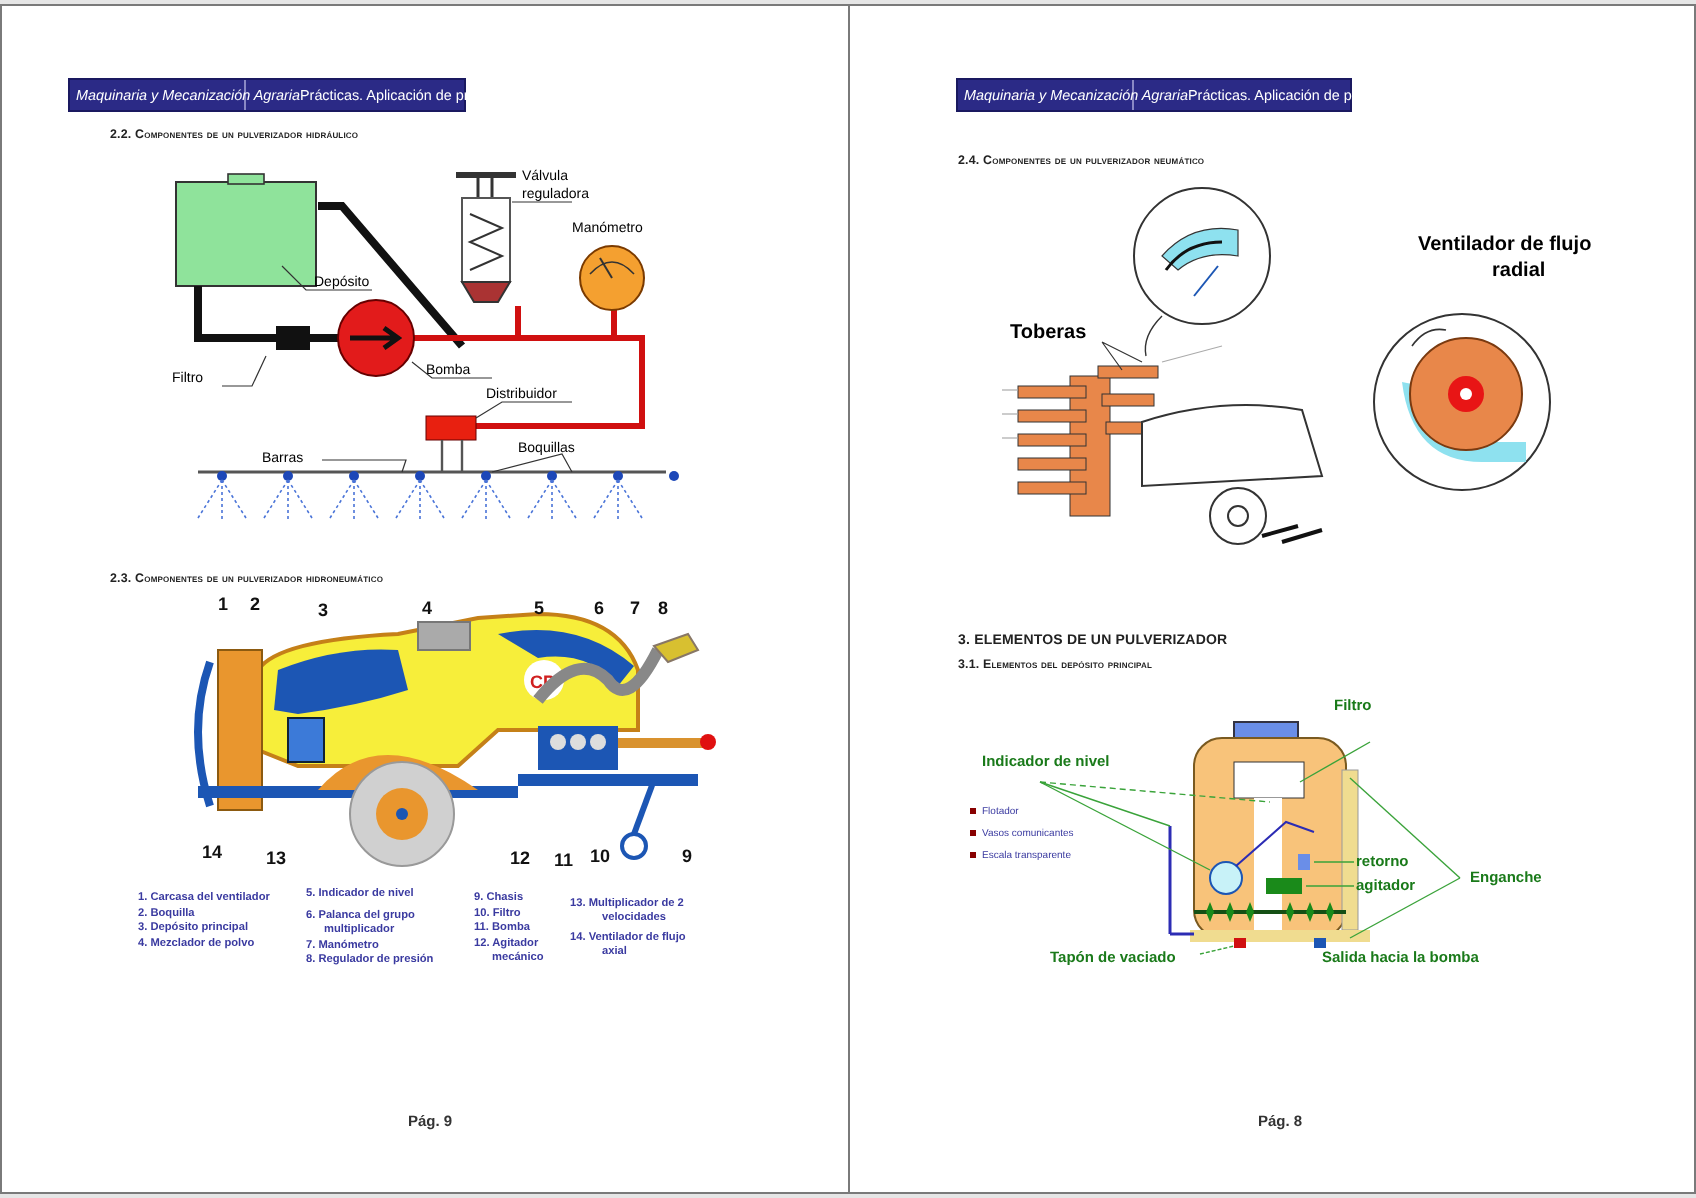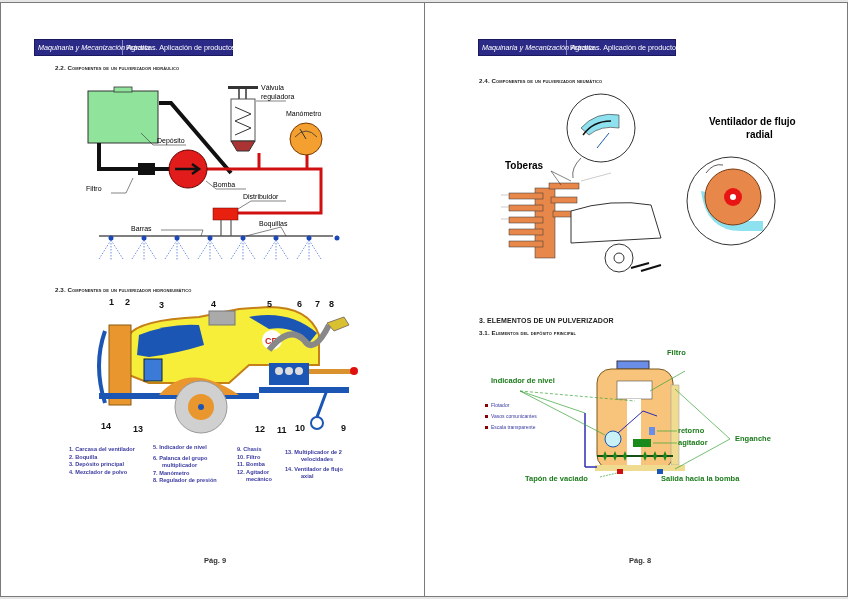--- a/index.html
+++ b/index.html
@@ -8,21 +8,21 @@
 
   .page { position: absolute; top: 2px; height: 595px; background: #fff; border: 1px solid #7a7a7a; }
   #page-left { left: 0; width: 425px; }
   #page-right { left: 424px; width: 424px; }
 
   .header { position: absolute; top: 36px; height: 17px; display: flex; background: #2b2a86; border: 1px solid #1a1960; }
   #page-left .header { left: 33px; width: 199px; }
   #page-right .header { left: 294px; width: 198px; }
   .header span { color: #fff; font-size: 7.2px; font-style: italic; line-height: 15px; white-space: nowrap; padding-left: 3px; }
   .header .h-left { width: 88px; border-right: 1px solid #8a89c4; }
-  .header .h-right { flex: 1; font-style: normal; }
+  .header .h-right { flex: 1; font-style: normal; margin-left: 24px; }
 
   .sec { position: absolute; font-size: 6.2px; font-weight: bold; color: #222; white-space: nowrap; font-variant: small-caps; letter-spacing: 0.1px; }
   .sec.big { font-size: 7px; font-variant: normal; }
 
   .pagenum { position: absolute; top: 553px; font-size: 7.5px; font-weight: bold; color: #333; }
 
   svg text { font-family: "Liberation Sans", sans-serif; }
   .legend { position: absolute; font-size: 5.6px; color: #3a3aa0; font-weight: bold; line-height: 7.6px; }
   .legend div { white-space: nowrap; }
   .legend .ind { padding-left: 9px; }

